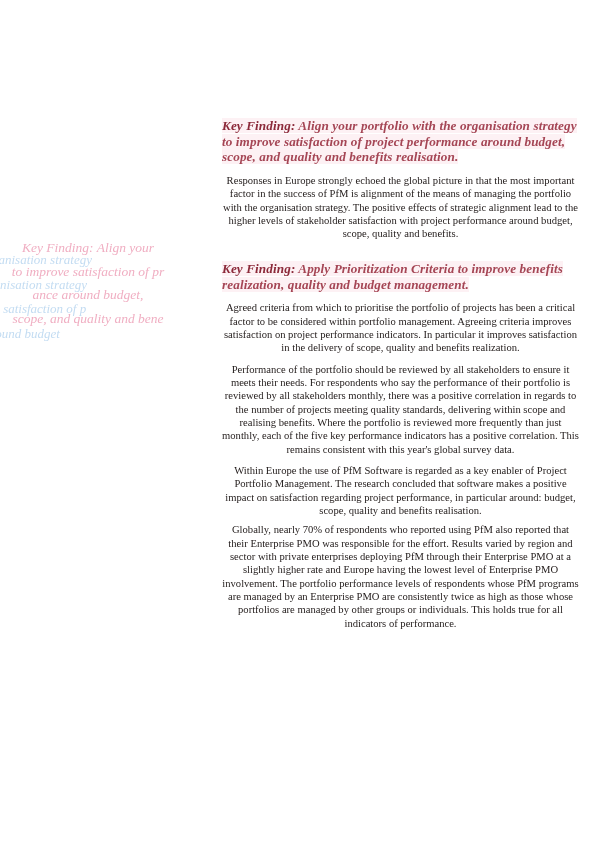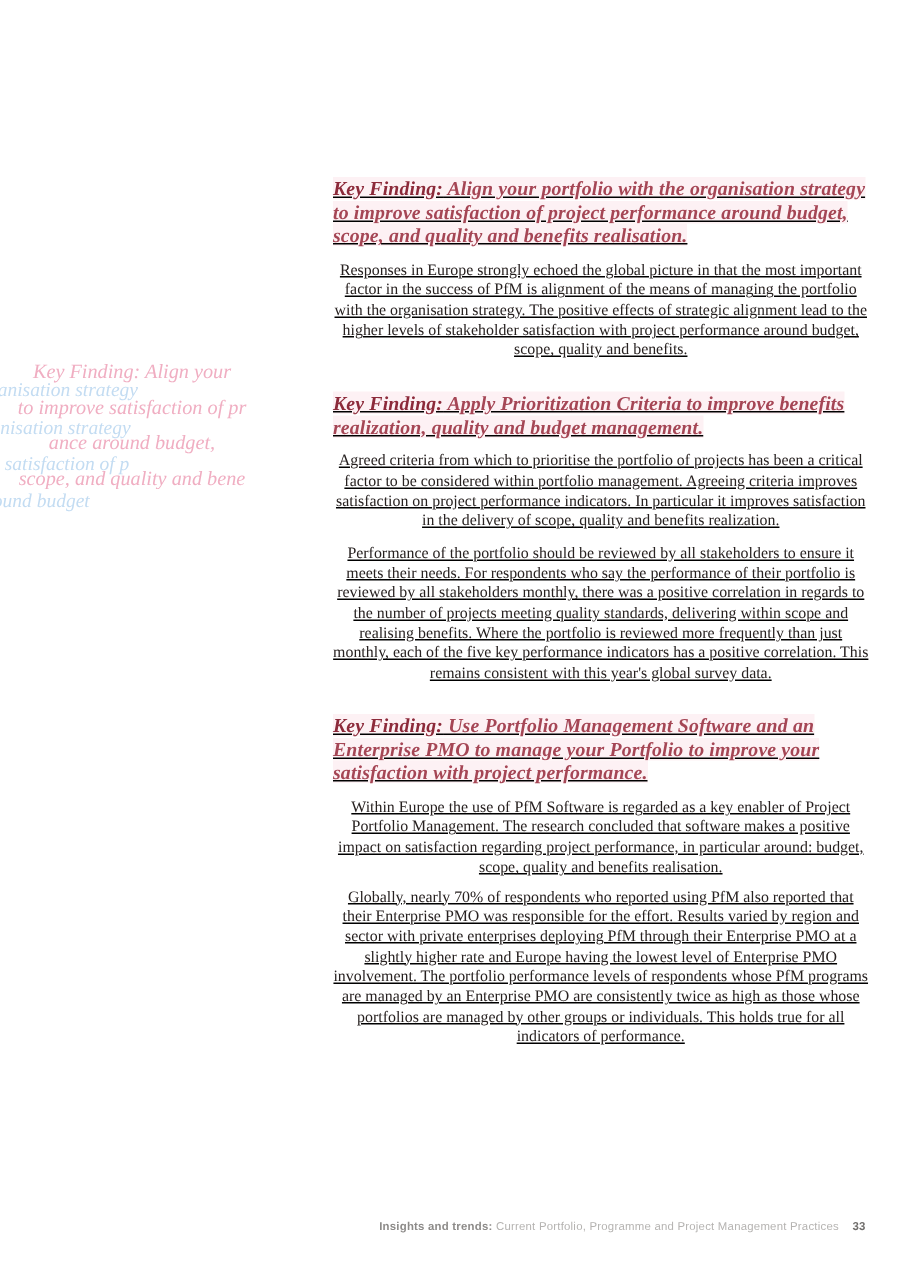--- a/index.html
+++ b/index.html
@@ -43,21 +43,20 @@
     line-height: 24.5px;
     color: #c3dcf2;
   }
 
   
   .content {
     position: absolute;
     left: 222px;
     top: 118px;
     width: 357px;
-    text-decoration: underline;
   }
   .key-finding {
     font-style: italic;
     font-size: 13.2px;
     line-height: 15.7px;
     color: #a54655;
     margin: 0 0 9px 0;
     letter-spacing: 0.1px;
   }
   .key-finding .hl {
@@ -121,24 +120,20 @@
     <section>
       <h2 class="key-finding"><span class="hl"><span class="prefix">Key Finding:</span><span> Apply Prioritization Criteria to improve benefits realization, quality and budget management.</span></span></h2>
       <p>Agreed criteria from which to prioritise the portfolio of projects has been a critical factor to be considered within portfolio management.  Agreeing criteria improves satisfaction on project performance indicators. In particular it improves satisfaction in the delivery of scope, quality and benefits realization.</p>
     </section>
 
     <section>
       <p>Performance of the portfolio should be reviewed by all stakeholders to ensure it meets their needs. For respondents who say the performance of their portfolio is reviewed by all stakeholders monthly, there was a positive correlation in regards to the number of projects meeting quality standards, delivering within scope and realising benefits. Where the portfolio is reviewed more frequently than just monthly, each of the five key performance indicators has a positive correlation.  This remains consistent with this year's global survey data.</p>
     </section>
 
     <section>
-      <h2 class="key-finding"><span class="hl"><span class="prefix">Key Finding:</span><span> Use Portfolio Management Software and an Enterprise PMO to manage your Portfolio to improve your satisfaction with project performance.</span></span></h2>
       <p>Within Europe the use of PfM Software is regarded as a key enabler of Project Portfolio Management.  The research concluded that software makes a positive impact on satisfaction regarding project performance, in particular around:  budget, scope, quality and benefits realisation.</p>
       <p class="follow">Globally, nearly 70% of respondents who reported using PfM also reported that their Enterprise PMO was responsible for the effort.  Results varied by region and sector with private enterprises deploying PfM through their Enterprise PMO at a slightly higher rate and Europe having the lowest level of Enterprise PMO involvement. The portfolio performance levels of respondents whose PfM programs are managed by an Enterprise PMO are consistently twice as high as those whose portfolios are managed by other groups or individuals.  This holds true for all indicators of performance.</p>
     </section>
 
   </main>
 
-  <footer class="footer">
-    <span class="f-bold">Insights and trends:</span><span> Current Portfolio, Programme and Project Management Practices</span><span class="f-page">33</span>
-  </footer>
 
 </div>
 
 </body></html>

